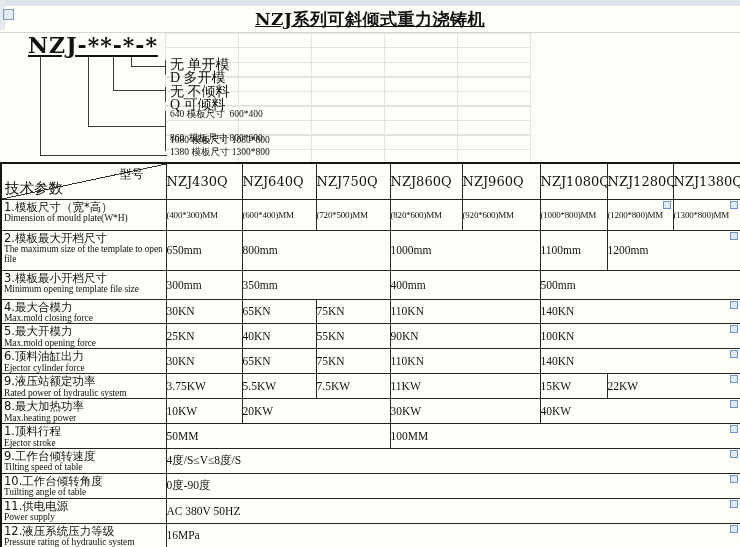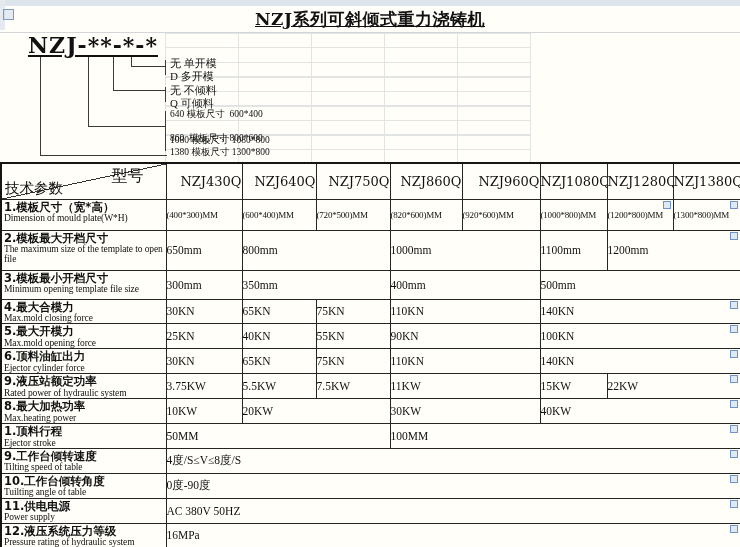--- a/index.html
+++ b/index.html
@@ -23,43 +23,43 @@
     background:
       repeating-linear-gradient(to right,#b9bec6 0 1px,transparent 1px 73px),
       repeating-linear-gradient(to bottom,#b9bec6 0 1px,transparent 1px 14.5px);
   }
   .model-code{
     position:absolute;left:28px;top:32px;
     font-family:"DejaVu Serif","Liberation Serif",serif;font-weight:bold;font-size:22px;
     text-decoration:underline;letter-spacing:1px;
   }
   .leg{position:absolute;left:170px;white-space:pre;font-family:"Liberation Serif",serif;}
-  .leg.sm{font-size:11px;}
+  .leg.sm{font-size:14px;}
   .leg.xs{font-size:9.5px;}
   .leg-machine{
     position:absolute;left:168px;top:148px;font-size:12.5px;font-weight:bold;
     font-family:"DejaVu Serif","Liberation Serif",serif;letter-spacing:.5px;
   }
   .ln{position:absolute;background:#3a3a3a;}
   
   table{
     position:absolute;left:0;top:162px;width:740px;border-collapse:collapse;table-layout:fixed;
     border:2px solid #151515;font-family:"Liberation Serif",serif;
   }
   td{border:1px solid #252525;padding:0;position:relative;overflow:hidden;}
   td.val{text-align:left;font-size:11.5px;vertical-align:middle;}
   td.dim{font-size:9px;letter-spacing:-.2px;}
-  td.model{text-align:right;font-size:13px;vertical-align:middle;font-family:"DejaVu Serif","Liberation Serif",serif;}
+  td.model{text-align:left;font-size:13px;vertical-align:middle;font-family:"DejaVu Serif","Liberation Serif",serif;}
   td.lbl{vertical-align:top;padding:1px 2px 0 2px;}
-  .cn{font-size:11.5px;font-weight:bold;line-height:1.1;font-family:"DejaVu Sans","Liberation Sans",sans-serif;}
+  .cn{font-size:11.5px;font-weight:normal;line-height:1.1;font-family:"DejaVu Sans","Liberation Sans",sans-serif;}
   .en{font-size:9.5px;line-height:1.08;font-family:"Liberation Serif",serif;letter-spacing:-.1px;}
   .corner{
     background:linear-gradient(to bottom right,transparent calc(50% - 0.5px),#333 calc(50% - 0.5px),#333 calc(50% + 0.5px),transparent calc(50% + 0.5px));
   }
-  .corner .tr{position:absolute;right:22px;top:2px;font-size:16px;font-family:"DejaVu Sans","Liberation Sans",sans-serif;}
+  .corner .tr{position:absolute;right:22px;top:2px;font-size:12px;font-family:"DejaVu Sans","Liberation Sans",sans-serif;}
   .corner .bl{position:absolute;left:3px;bottom:1px;font-size:14.5px;font-family:"DejaVu Sans","Liberation Sans",sans-serif;}
   .cmark{position:absolute;top:1px;right:2px;width:6px;height:6px;border:1px solid #6f93c7;background:rgba(150,185,225,.3);}
 </style>
 </head>
 <body>
 
 <div class="top">
   <div class="topstrip"></div>
   <div class="leftstrip"></div>
   <span class="title-ph"></span>

